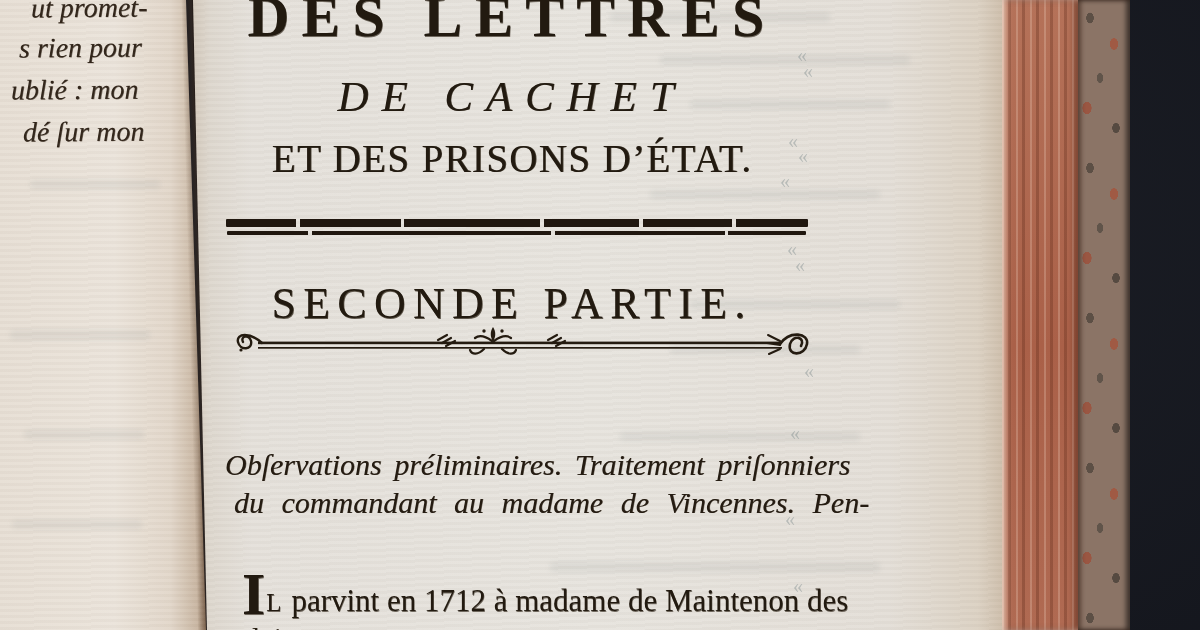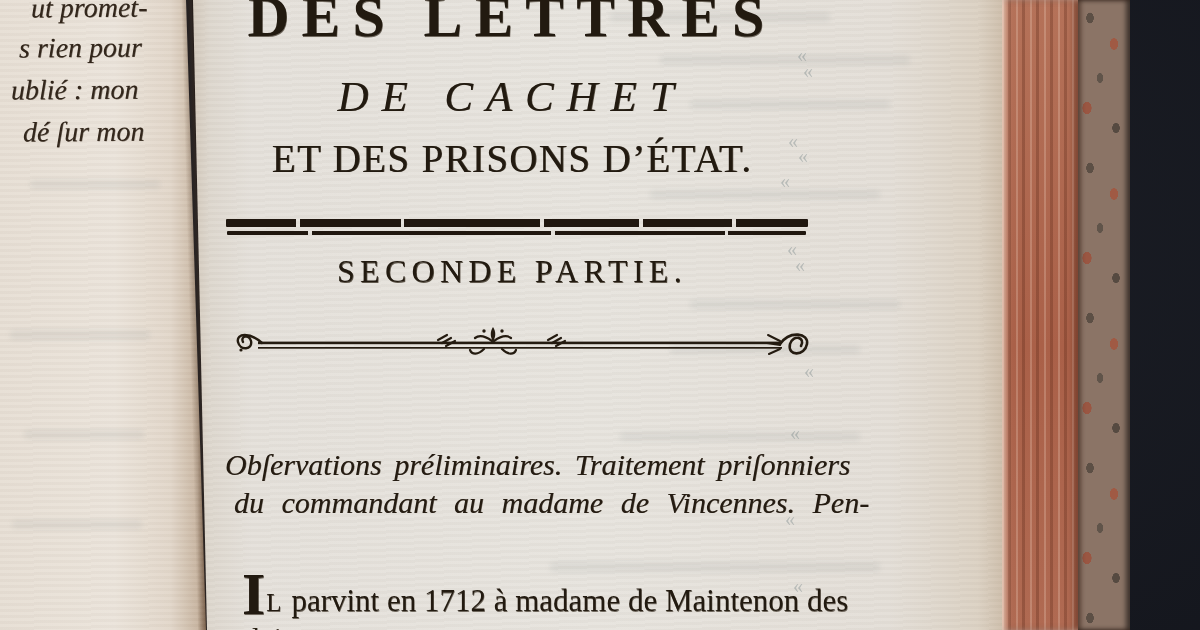--- a/index.html
+++ b/index.html
@@ -42,21 +42,21 @@
   }
   .col{position:absolute;left:22px;width:600px;text-align:center;white-space:nowrap;}
   .t-ink{color:#221a10;text-shadow:.5px .5px .6px rgba(35,25,12,.6);}
   .title1{top:-12px;font-size:58px;font-weight:700;letter-spacing:.21em;line-height:1.0;}
   .title2{top:72px;font-size:43px;font-style:italic;letter-spacing:.30em;text-shadow:.6px .4px .4px rgba(35,25,12,.7);}
   .title3{top:136px;font-size:39px;letter-spacing:.035em;text-shadow:.7px .4px .4px rgba(35,25,12,.75);}
   .rule-top{position:absolute;left:36px;top:219px;width:582px;height:8px;border-radius:1px;
     background:linear-gradient(90deg,#20170f 0%,#20170f 12%,transparent 12%,transparent 12.7%,#20170f 12.7%,#20170f 30%,transparent 30%,transparent 30.6%,#20170f 30.6%,#20170f 54%,transparent 54%,transparent 54.7%,#20170f 54.7%,#20170f 71%,transparent 71%,transparent 71.6%,#20170f 71.6%,#20170f 87%,transparent 87%,transparent 87.7%,#20170f 87.7%,#20170f 100%);}
   .rule-bot{position:absolute;left:37px;top:231px;width:579px;height:4px;border-radius:1px;
     background:linear-gradient(90deg,#20170f 0%,#20170f 14%,transparent 14%,transparent 14.6%,#20170f 14.6%,#20170f 56%,transparent 56%,transparent 56.6%,#20170f 56.6%,#20170f 86%,transparent 86%,transparent 86.6%,#20170f 86.6%,#20170f 100%);}
-  .seconde{top:253px;font-size:32px;letter-spacing:.165em;text-shadow:.7px .5px .4px rgba(35,25,12,.7);}
+  .seconde{top:278px;font-size:44px;letter-spacing:.165em;text-shadow:.7px .5px .4px rgba(35,25,12,.7);}
   .ornament{position:absolute;left:42px;top:326px;}
   .chapitre{top:380px;font-size:35px;letter-spacing:.245em;text-shadow:.6px .4px .4px rgba(35,25,12,.7);}
   .argument{position:absolute;left:44px;top:446px;width:600px;font-size:30px;font-style:italic;
     line-height:38px;color:#241b11;text-shadow:.5px .4px .5px rgba(40,28,15,.55);white-space:nowrap;}
   .argument .l1{margin-left:-9px;word-spacing:5px;}
   .argument .l2{word-spacing:10px;}
   .argument .l3{word-spacing:3px;}
   .body-line{position:absolute;left:52px;top:582px;font-size:31px;line-height:38px;white-space:nowrap;
     color:#221a10;text-shadow:.5px .5px .5px rgba(35,25,12,.6);}
   .dropcap{font-size:60px;line-height:0;vertical-align:-3px;letter-spacing:1px;font-weight:700;}

